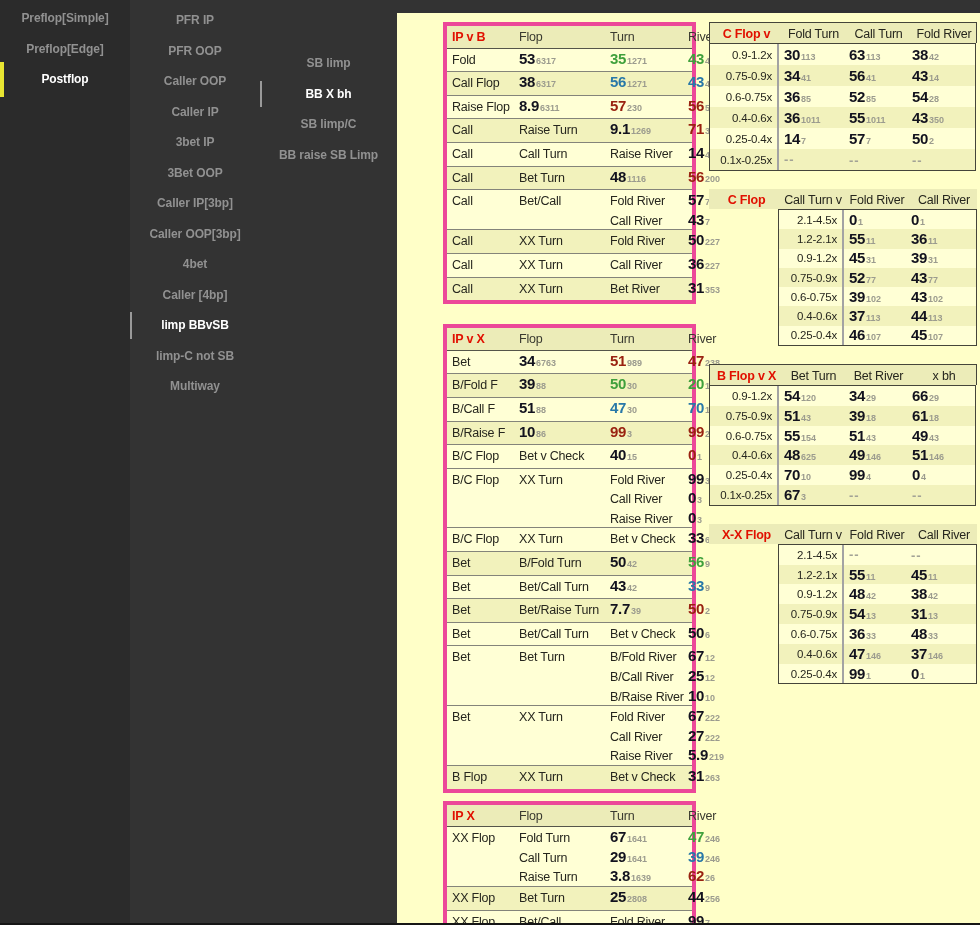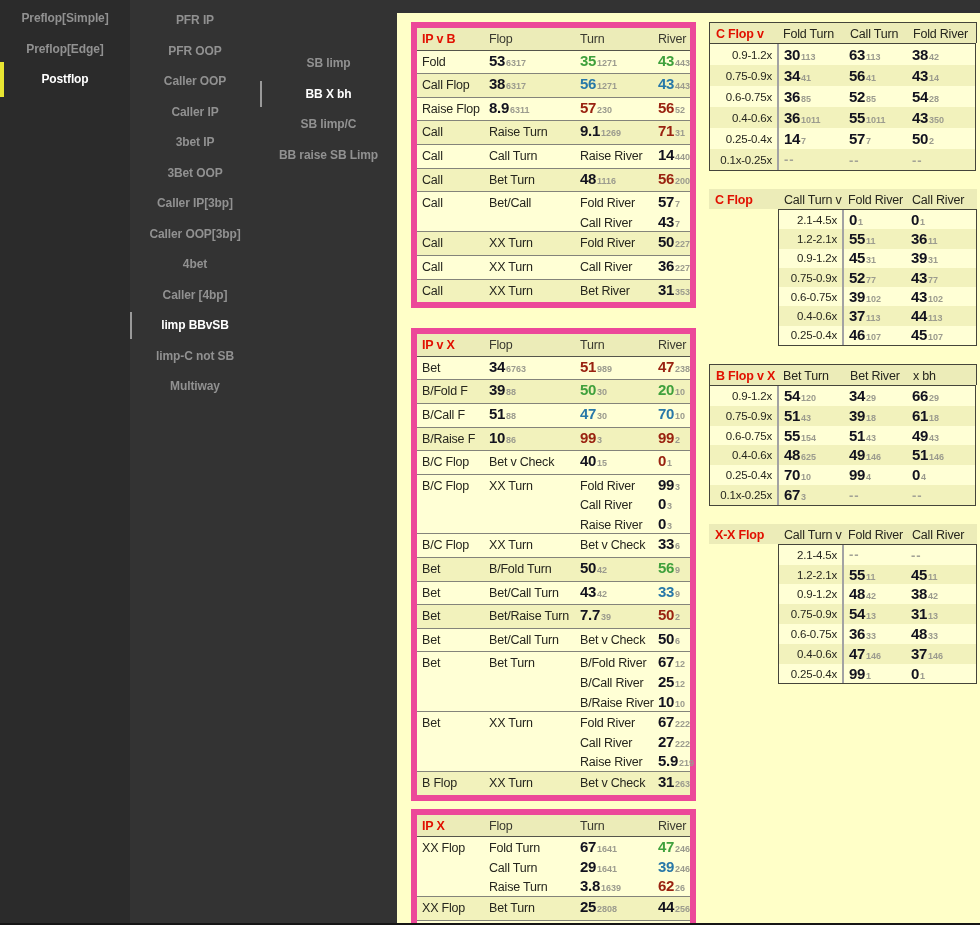--- a/index.html
+++ b/index.html
@@ -19,21 +19,21 @@
   #nav-wrap .nav-item.sel::before{content:"";position:absolute;left:0;top:2px;bottom:2px;width:2px;background:#9a9a9a;}
 
   
   #main{flex:1;background:#333333;}
   #canvas{margin-top:13px;height:912px;background:var(--canvas,#ffffc8);overflow:hidden;
     padding:9px 0 0 14px;display:flex;align-items:flex-start;}
   #left-tables{width:285px;flex:none;}
   #right-tables{width:268px;flex:none;margin-left:13px;}
 
   
-  .atable{border:6px solid #ec4899;margin-bottom:20px;background:#ffffd5;}
+  .atable{border:4px solid #ec4899;margin-bottom:20px;background:#ffffd5;margin-left:32px;}
   .atable.tight{margin-bottom:8px;}
   .arow{display:grid;grid-template-columns:68px 91px 78px 46px;align-items:start;background:#ffffd5;}
   .arow.dk{background:#f2f2bc;}
   .arow.head{background:#ececb8;}
   .arow + .arow{border-top:1px solid #84847a;}
   .arow.head + .arow{border-top:1px solid #55554a;}
   .ac{padding-left:4px;line-height:19.6px;overflow:hidden;white-space:nowrap;}
   .ac.c1{padding-left:5px;}
   .line{height:19.6px;line-height:19.6px;white-space:nowrap;}
   .lbl{font-size:12.5px;color:#26261e;letter-spacing:-0.2px;}
@@ -42,21 +42,21 @@
   .val{font-weight:bold;font-size:15px;letter-spacing:-0.3px;color:var(--vk,#12121e);}
   .val.g{color:var(--vg,#3fa03c);} .val.b{color:var(--vb,#2878a8);} .val.r{color:var(--vr,#992210);}
   .sub{font-size:9px;font-weight:bold;color:var(--sg,#9b9b8e);margin-left:1px;}
   .dash{font-size:13px;font-weight:bold;color:#a3a396;letter-spacing:1px;}
 
   
   .stable{margin-bottom:18px;}
   .shead{display:grid;grid-template-columns:67px 67px 63px 68px;height:20px;line-height:20px;
     background:#ececb8;border:1px solid #45453a;border-bottom:none;white-space:nowrap;}
   .shead.off{grid-template-columns:69px 64px 64px 70px;border:none;background:#ececb8;}
-  .shead .hc{padding-left:6px;overflow:hidden;}
+  .shead .hc{padding-left:6px;overflow:hidden;text-align:center;}
   .sbox{border:1px solid #45453a;background:#0f172a;width:265px;}
   .sbox.off{margin-left:69px;width:197px;}
   .srow{display:grid;grid-template-columns:67px 67px 63px 68px;align-items:center;background:#ffffd5;white-space:nowrap;}
   .sbox.off .srow{grid-template-columns:63px 64px 70px;}
   .srow.dk{background:#f2f2bc;}
   .ssize{text-align:right;padding-right:5px;font-size:11.5px;color:#26261e;letter-spacing:-0.2px;}
   .sval{padding-left:5px;overflow:hidden;}
   .sval.fv{border-left:2px solid #a3a3a3;align-self:stretch;display:flex;align-items:center;}
 </style>
 </head>

